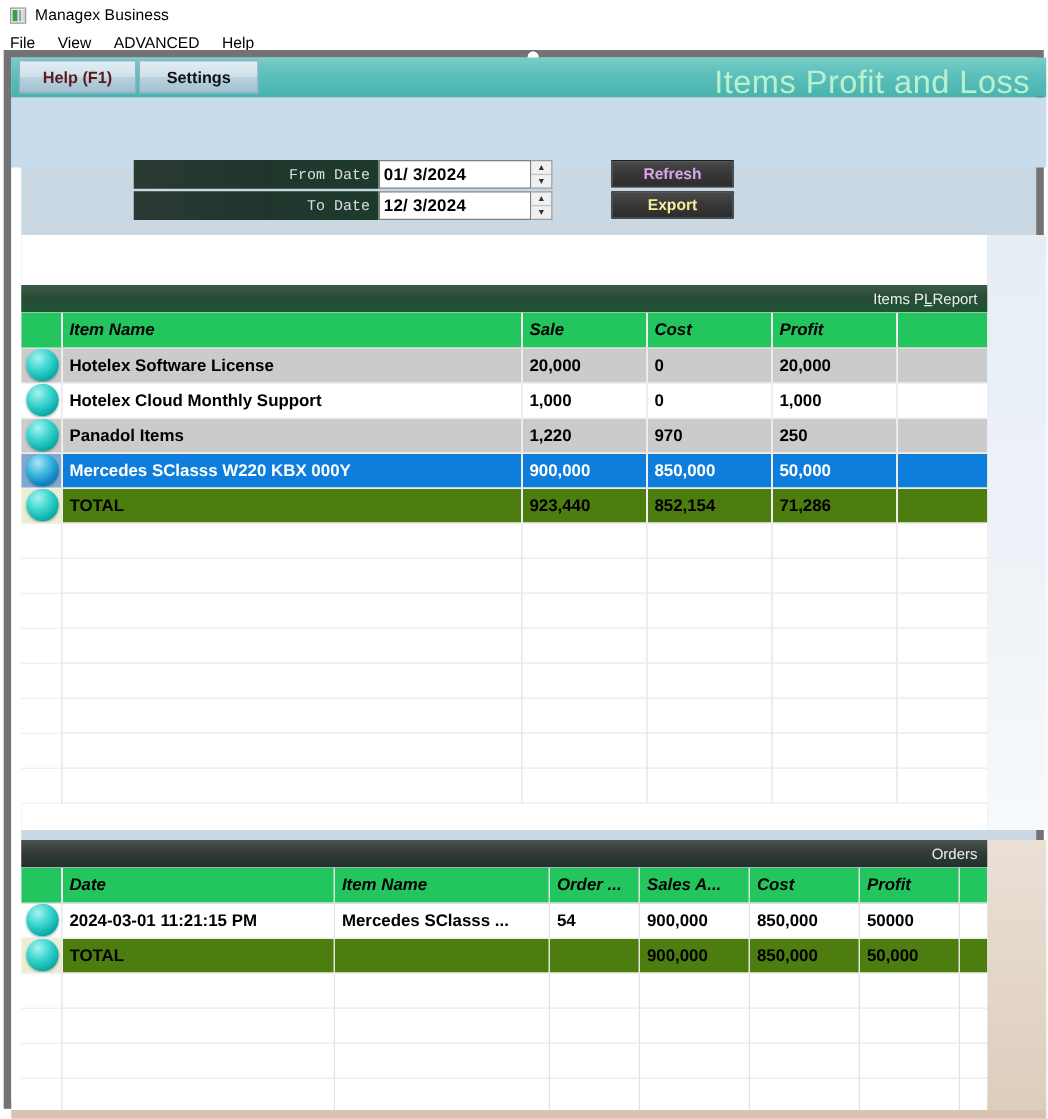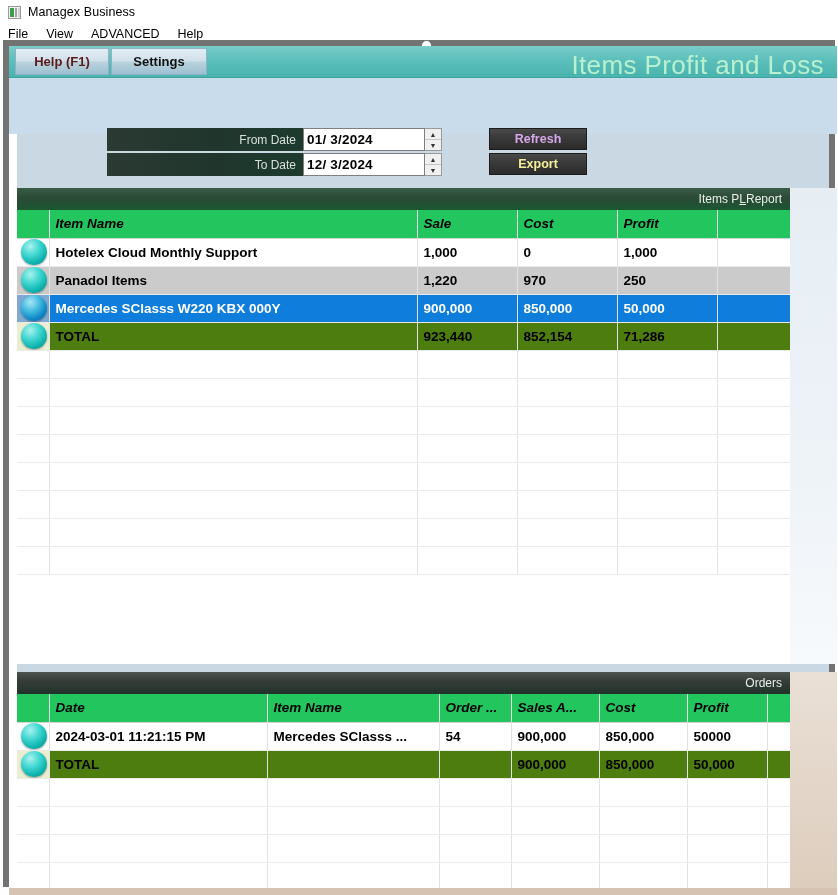--- a/index.html
+++ b/index.html
@@ -59,21 +59,21 @@
   .tabbtn.settings { left:102px; width:96px; color:#111111; }
 
   
   .filter-area { position:absolute; left:0; top:32px; width:828px; height:56px; background:#c9dceb; }
 
   .dfrow { position:absolute; height:23px; display:flex; }
   .dflabel {
     width:196px; height:23px;
     background:linear-gradient(90deg,#2b3a33 0%,#20362c 55%,#1d3a2d 100%);
     color:#d6e0db; font-size:12px; display:flex; align-items:center;
-    justify-content:flex-end; padding-right:7px;
+    justify-content:flex-end; padding-right:7px;font-family:Liberation Mono, monospace;
   }
   .dfval {
     width:122px; height:23px; background:#ffffff; border:1px solid #7f7f7f;
     font-size:13.5px; font-weight:bold; color:#000;
     display:flex; align-items:center; padding-left:3px; letter-spacing:.2px;
   }
   .dfspin {
     width:17px; height:23px; background:#f0f0f0; border:1px solid #9a9a9a; border-left:none;
     display:flex; flex-direction:column;
   }
@@ -93,21 +93,21 @@
   .actbtn.refresh { left:480px; top:82px; color:#d7a7e8; }
   .actbtn.export  { left:480px; top:107px; color:#f3ee9a; }
 
   
   .grid-wrap { position:absolute; background:#ffffff; }
 
   .grid-caption {
     height:22px; display:flex; align-items:center; justify-content:flex-end;
     padding-right:8px; font-size:12px; color:#e9eeea;
   }
-  .cap-green { background:linear-gradient(180deg,#3b5c47 0%,#2a4a36 45%,#1b5631 100%); }
+  .cap-green { background:linear-gradient(180deg,#3b5c47 0%,#2a4a36 45%,#1b5631 100%);margin-top:40px; }
   .cap-dark  { background:linear-gradient(180deg,#4c5450 0%,#343b37 45%,#20332a 100%); }
   .grid-caption u { text-decoration:underline; }
 
   table.grid { border-collapse:collapse; table-layout:fixed; width:100%; background:#ffffff; }
   table.grid th, table.grid td {
     border-right:1px solid #e2e2e2; border-bottom:1px solid #eaeaea;
     font-size:13.5px; font-weight:bold; color:#000;
     padding:0 6px; height:28px; white-space:nowrap; overflow:hidden;
   }
   table.grid th { border-bottom:1px solid #d3d3d3; background:#22c55e;font-style:italic; }
@@ -228,20 +228,30 @@
             <tr>
               <th class="rowhdr"></th>
               <th class="left">Item Name</th>
               <th class="right">Sale</th>
               <th class="right">Cost</th>
               <th class="right">Profit</th>
               <th></th>
             </tr>
           </thead>
           <tbody id="itemsBody">
+              <tr class="alt">
+                <td class="rowhdr">
+                  <span class="bullet"></span>
+                </td>
+                <td class="left">Hotelex Software License</td>
+                <td class="right">20,000</td>
+                <td class="right">0</td>
+                <td class="right">20,000</td>
+                <td></td>
+              </tr>
               <tr class="">
                 <td class="rowhdr">
                   <span class="bullet"></span>
                 </td>
                 <td class="left">Hotelex Cloud Monthly Support</td>
                 <td class="right">1,000</td>
                 <td class="right">0</td>
                 <td class="right">1,000</td>
                 <td></td>
               </tr>

